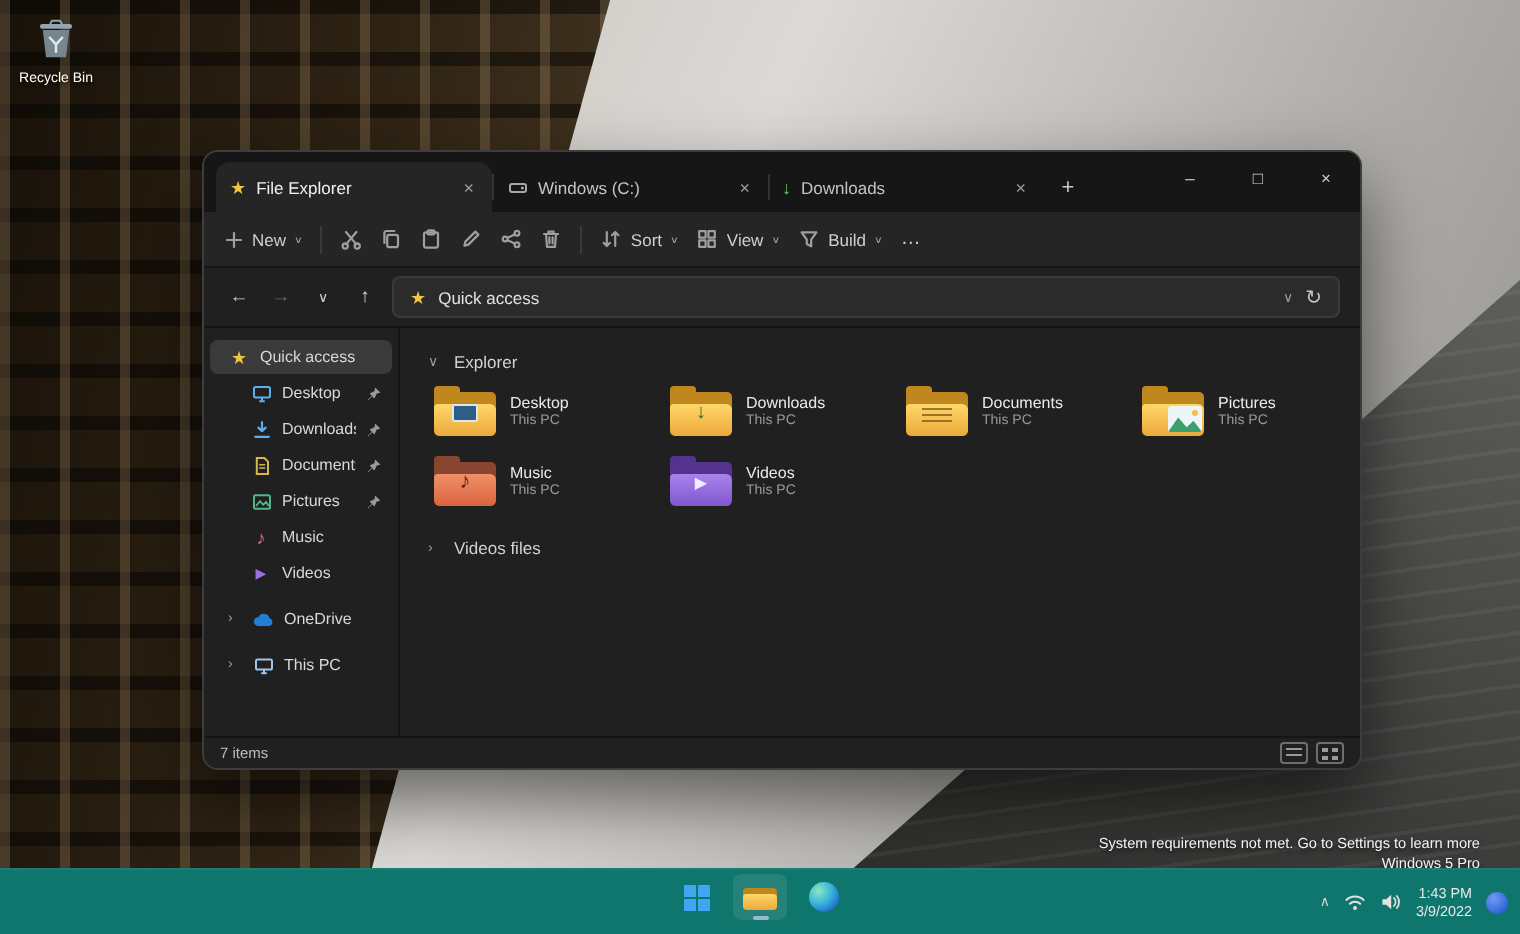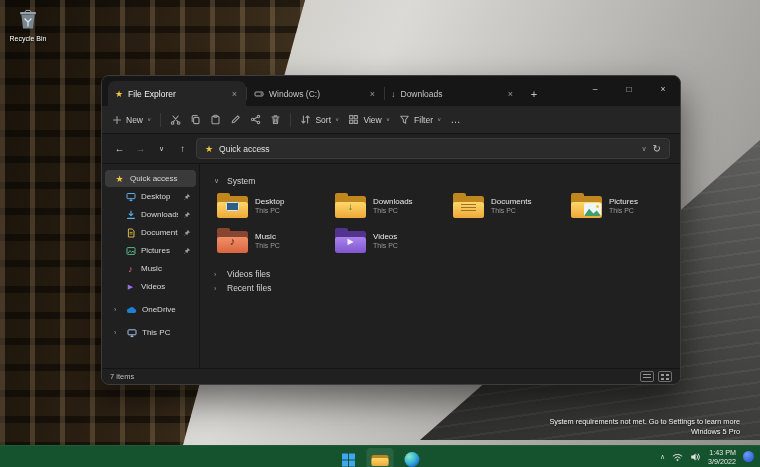--- a/index.html
+++ b/index.html
@@ -123,22 +123,22 @@
   .status-right { margin-left:auto; display:flex; gap:4px; }
   .view-toggle { width:14px; height:11px; border:1px solid #6f6f6f; border-radius:2px;
     display:flex; align-items:center; justify-content:center; }
   .view-toggle i { display:block; width:8px; height:6px; font-style:normal;
     background:repeating-linear-gradient(180deg,#9a9a9a 0 1px,transparent 1px 3px); }
   .view-toggle.grid i { background:
     linear-gradient(90deg,#9a9a9a 3px,transparent 3px 5px,#9a9a9a 5px) top/8px 2px no-repeat,
     linear-gradient(90deg,#9a9a9a 3px,transparent 3px 5px,#9a9a9a 5px) bottom/8px 2px no-repeat; }
 
   
-  .taskbar { position:absolute; left:0; right:0; bottom:0; height:22px;
-    background:#14532d; border-top:1px solid rgba(255,255,255,.05); }
+  .taskbar { position:absolute; left:0; right:0; bottom:0; height:33px;
+    background:#0f766e; border-top:1px solid rgba(255,255,255,.05); }
   .tb-center { position:absolute; left:50%; top:2px; transform:translateX(-50%);
     display:flex; gap:5px; align-items:center; }
   .tb-btn { width:27px; height:23px; display:flex; align-items:center; justify-content:center;
     border-radius:4px; position:relative; }
   .tb-btn.active { background:rgba(255,255,255,.09); }
   .tb-btn.active::after { content:""; position:absolute; bottom:0px; left:50%; transform:translateX(-50%);
     width:8px; height:2px; border-radius:2px; background:#9db8cc; }
   .edge-orb { width:15px; height:15px; border-radius:50%;
     background:radial-gradient(circle at 32% 30%,#8ee6c0,#37b4da 45%,#2371cd 75%,#1b5cb4); }
   .mini-fold { position:relative; width:17px; height:13px; }
@@ -273,21 +273,21 @@
       </span>
       <span>View</span>
       <span class="chev">∨</span>
     </span>
     <span class="cmd-btn">
       <span class="cmd-ico">
         <svg width="11" height="11" viewBox="0 0 11 11">
             <path d="M1.8 2.2h7.4L6.6 5.8v3.4l-2.2-1.2V5.8z"></path>
           </svg>
       </span>
-      <span>Filter</span>
+      <span>Build</span>
       <span class="chev">∨</span>
     </span>
     <span class="more-dots">…</span>
   </div>
 
   <div class="addr-row">
     <span class="nav-ico">←</span>
     <span class="nav-ico disabled">→</span>
     <span class="nav-ico small">∨</span>
     <span class="nav-ico">↑</span>
@@ -386,21 +386,21 @@
               <path d="M3.6 8.6h2.8M5 6.8v1.8" stroke="#9fc4e8" stroke-width="1"></path>
             </svg>
         </span>
         <span class="side-label">This PC</span>
       </div>
     </div>
 
     <div class="content">
       <div class="sect-hdr">
         <span class="schev">∨</span>
-        <span>System</span>
+        <span>Explorer</span>
       </div>
 
       <div class="tiles">
         <div class="tile">
           <span class="fold">
             <span class="fback"></span>
               <span class="ffront"></span>
               <span class="ov ov-monitor"></span>
           </span>
           <span class="tile-txt">
@@ -461,24 +461,20 @@
           <span class="tile-txt">
             <div class="tname">Videos</div>
             <div class="tsub">This PC</div>
           </span>
         </div>
       </div>
 
       <div class="sect-hdr">
         <span class="schev">›</span>
         <span>Videos files</span>
-      </div>
-      <div class="sect-hdr">
-        <span class="schev">›</span>
-        <span>Recent files</span>
       </div>
     </div>
   </div>
 
   <div class="statusbar">
     <span>7 items</span>
     <span class="status-right">
       <span class="view-toggle">
           <i></i>
         </span>

